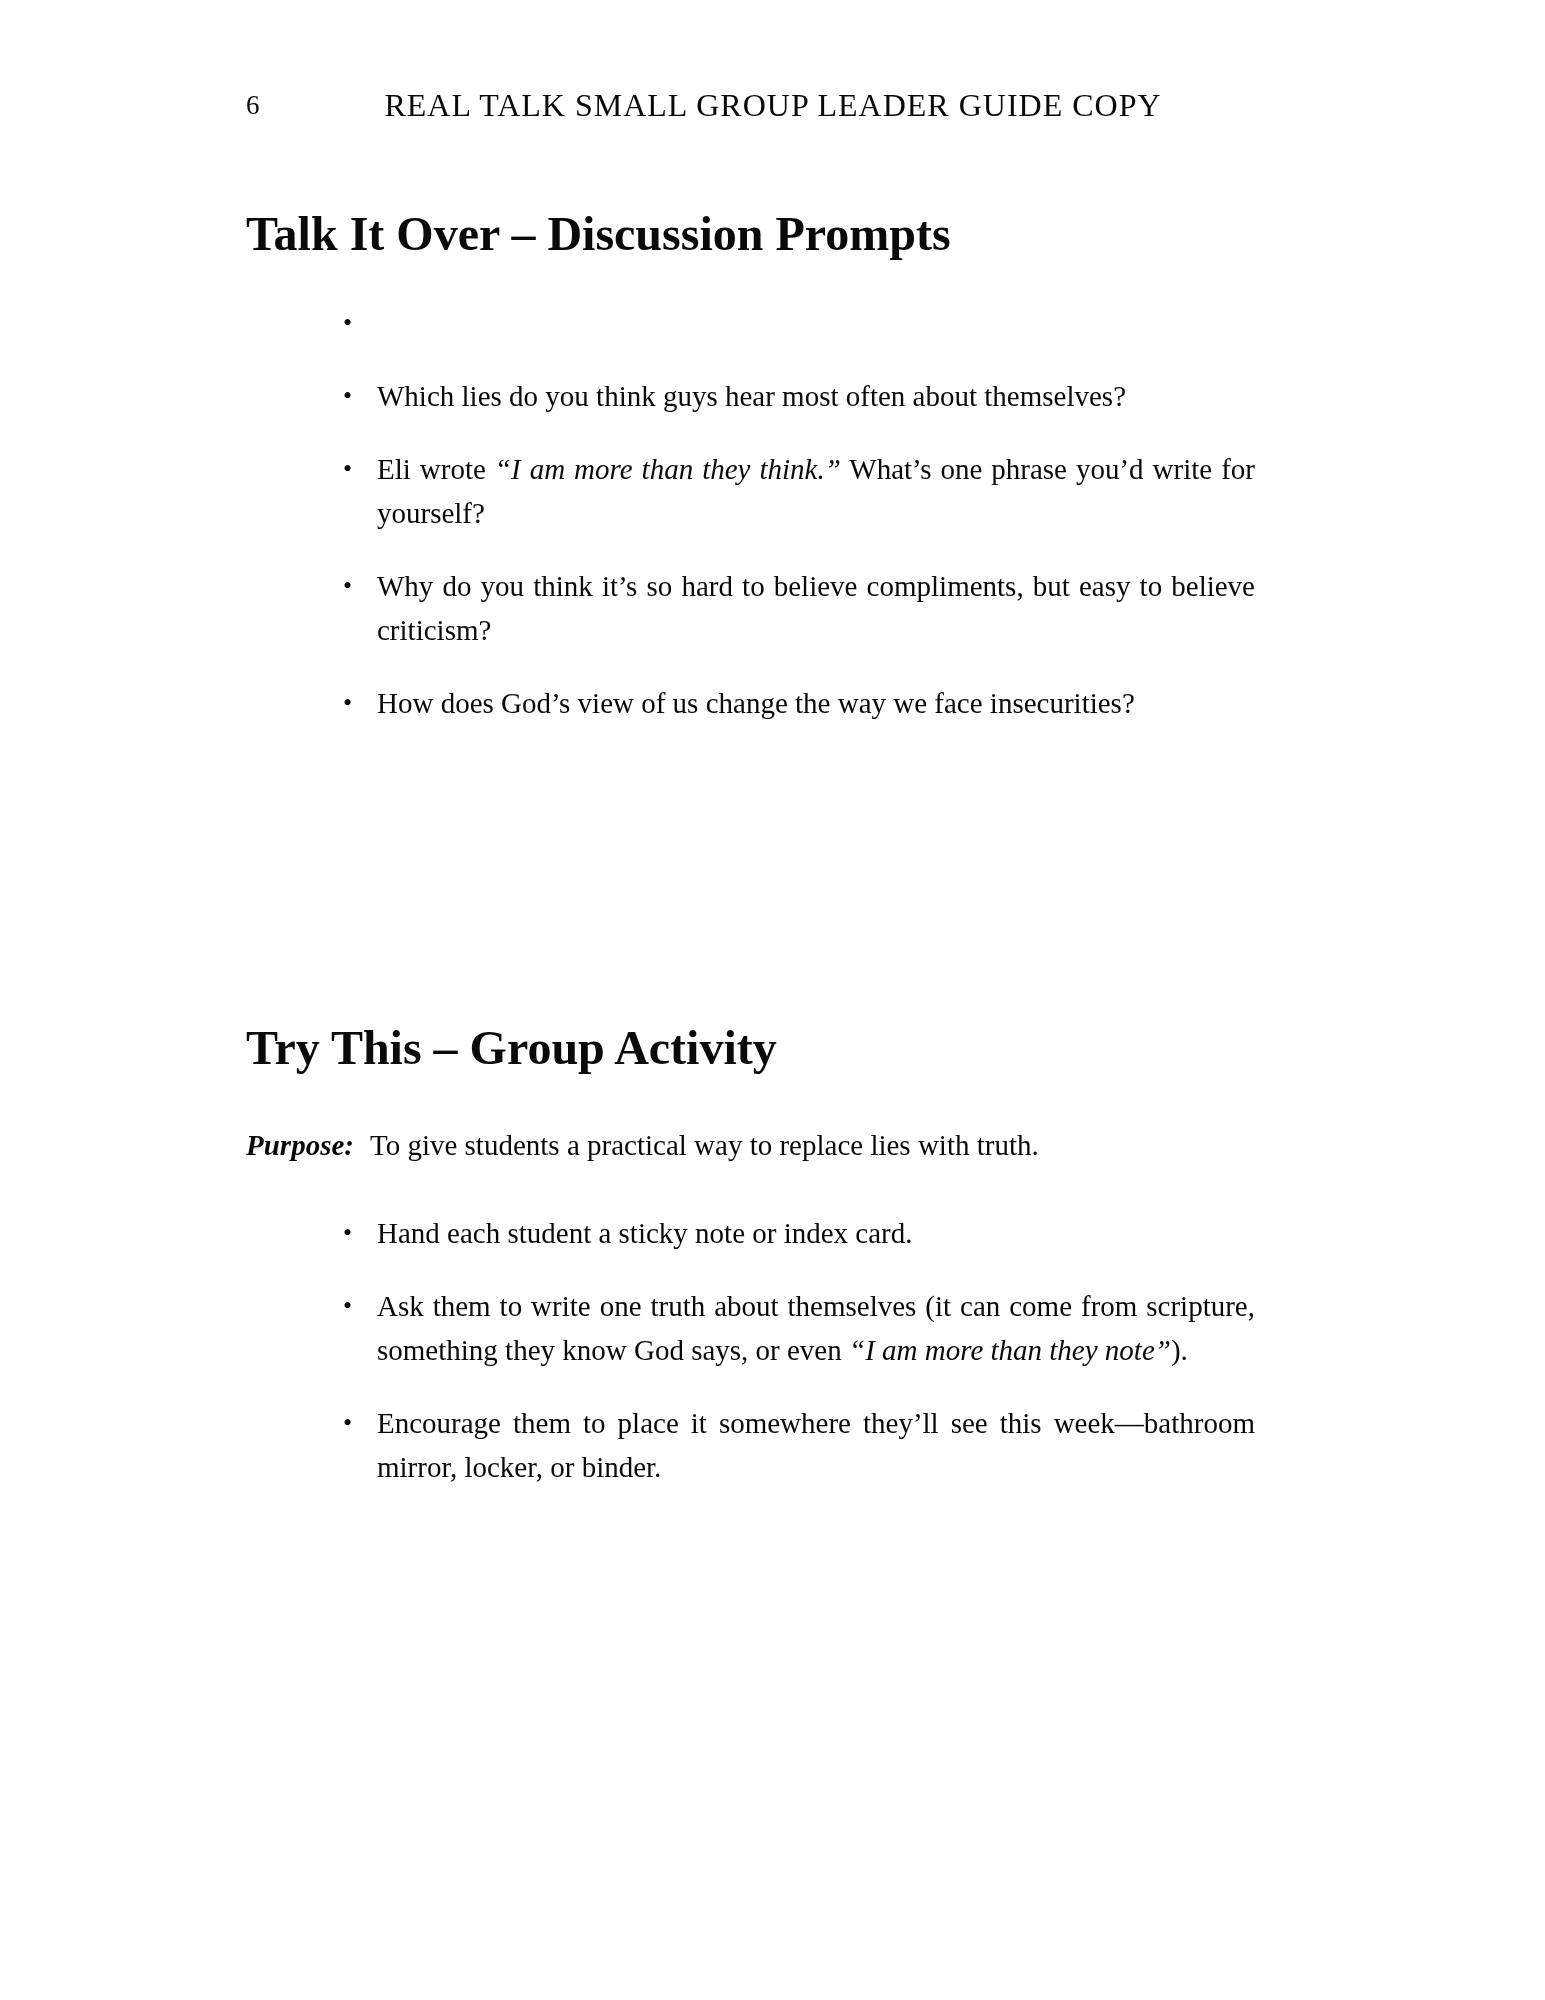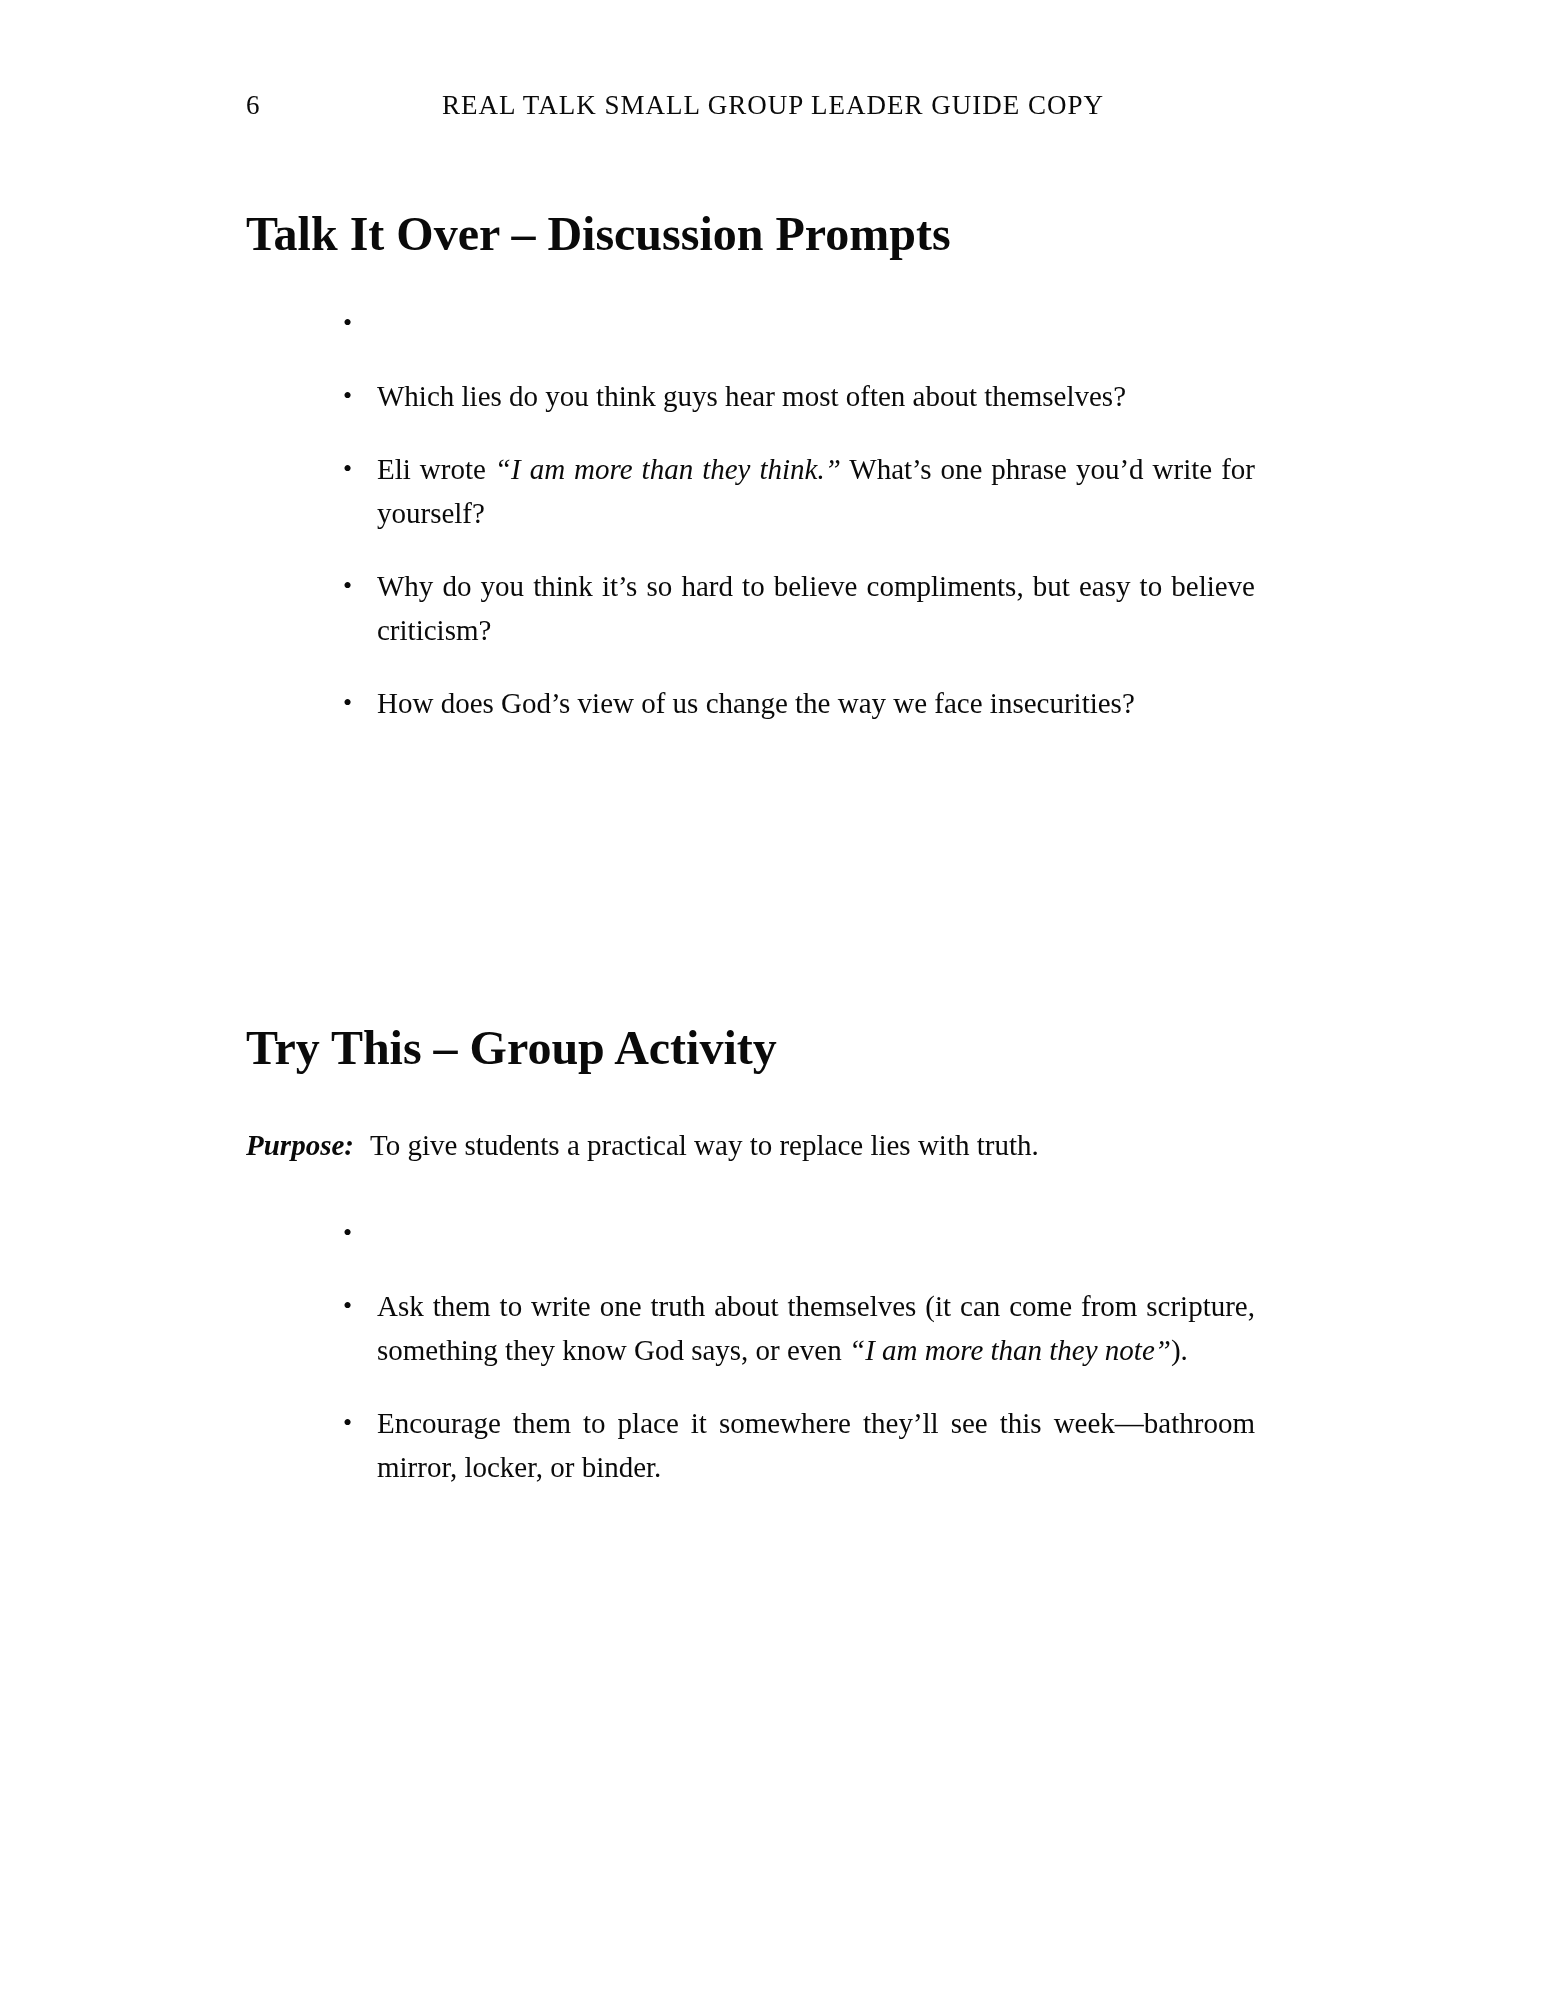--- a/index.html
+++ b/index.html
@@ -23,21 +23,21 @@
   }
   .pagenum {
     position: absolute;
     left: 0;
     top: 0;
     font-size: 27px;
   }
   .runtitle {
     display: block;
     text-align: center;
-    font-size: 27px;
+    font-size: 32px;
     letter-spacing: 1px;
   }
   h1.section-heading {
     font-size: 48px;
     line-height: 46px;
     font-weight: bold;
     margin: 84px 0 0 0;
   }
   h1.section-heading.second {
     margin-top: 300px;
@@ -113,20 +113,21 @@
   </ul>
 
   <h1 class="section-heading second">Try This – Group Activity</h1>
 
   <p class="label-line first"><strong class="label">Purpose:</strong><span>To give students a practical way to replace lies with truth.</span></p>
 
 
   <ul class="bullets">
     <li>
       <span class="dot">•</span>
+      <p class="btext">Hand each student a sticky note or index card.</p>
     </li>
     <li>
       <span class="dot">•</span>
       <p class="btext"><span>Ask them to write one truth about themselves (it can come from scripture, something they know God says, or even </span><em>“I am more than they note”</em><span>).</span></p>
     </li>
     <li>
       <span class="dot">•</span>
       <p class="btext">Encourage them to place it somewhere they’ll see this week—bathroom mirror, locker, or binder.</p>
     </li>
   </ul>

